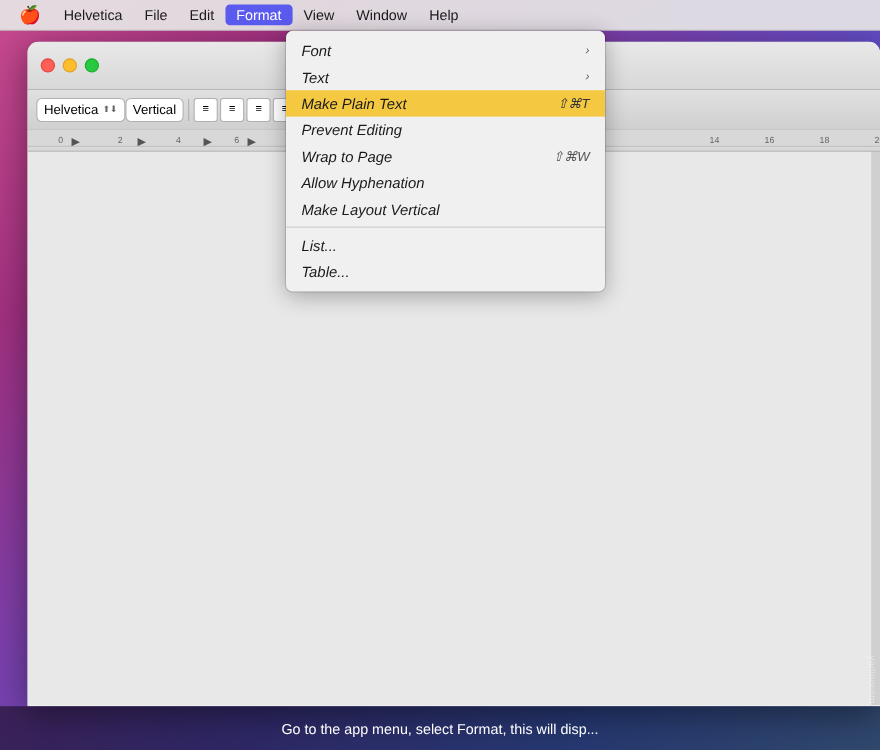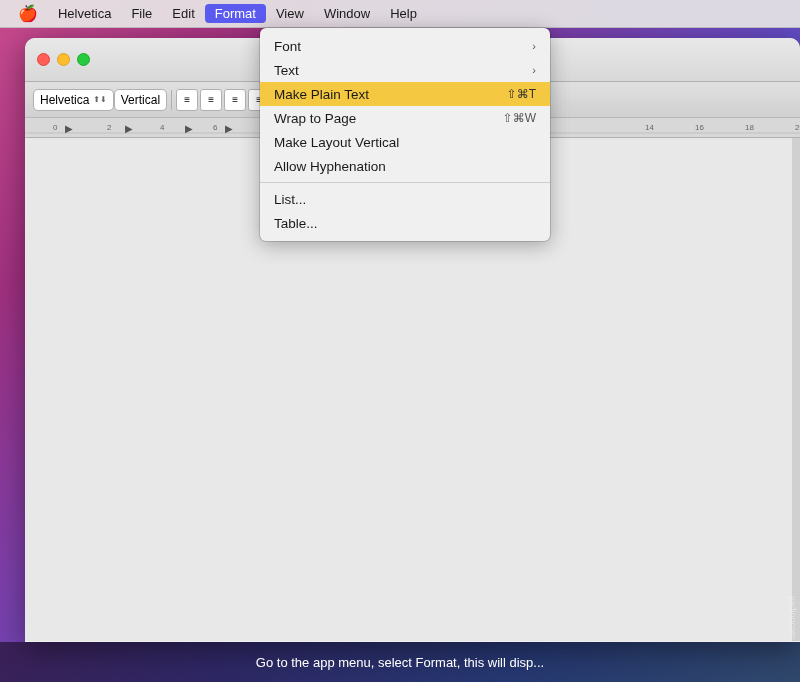--- a/index.html
+++ b/index.html
@@ -216,20 +216,21 @@
       z-index: 200;
     }
 
     .dropdown-menu {
       background: #f0f0f0;
       border-radius: 6px;
       box-shadow: 0 4px 20px rgba(0,0,0,0.3), 0 0 0 1px rgba(0,0,0,0.15);
       min-width: 290px;
       padding: 6px 0;
       overflow: hidden;
+      font-style: italic;
     }
 
     .menu-item {
       display: flex;
       align-items: center;
       justify-content: space-between;
       padding: 4px 14px;
       font-size: 13.5px;
       color: #1a1a1a;
       cursor: pointer;
@@ -361,32 +362,35 @@
     <div class="menu-item">
       <span>Text</span>
       <span class="arrow-right">›</span>
     </div>
 
     <div class="menu-item highlighted">
       <span>Make Plain Text</span>
       <span class="shortcut">⇧⌘T</span>
     </div>
 
+    <div class="menu-item">
+      <span>Prevent Editing</span>
+    </div>
 
     <div class="menu-item">
       <span>Wrap to Page</span>
       <span class="shortcut">⇧⌘W</span>
     </div>
 
     <div class="menu-item">
+      <span>Allow Hyphenation</span>
+    </div>
+
+    <div class="menu-item">
       <span>Make Layout Vertical</span>
-    </div>
-
-    <div class="menu-item">
-      <span>Allow Hyphenation</span>
     </div>
     <div class="menu-separator"></div>
 
     <div class="menu-item">
       <span>List...</span>
     </div>
 
     <div class="menu-item">
       <span>Table...</span>
     </div>

